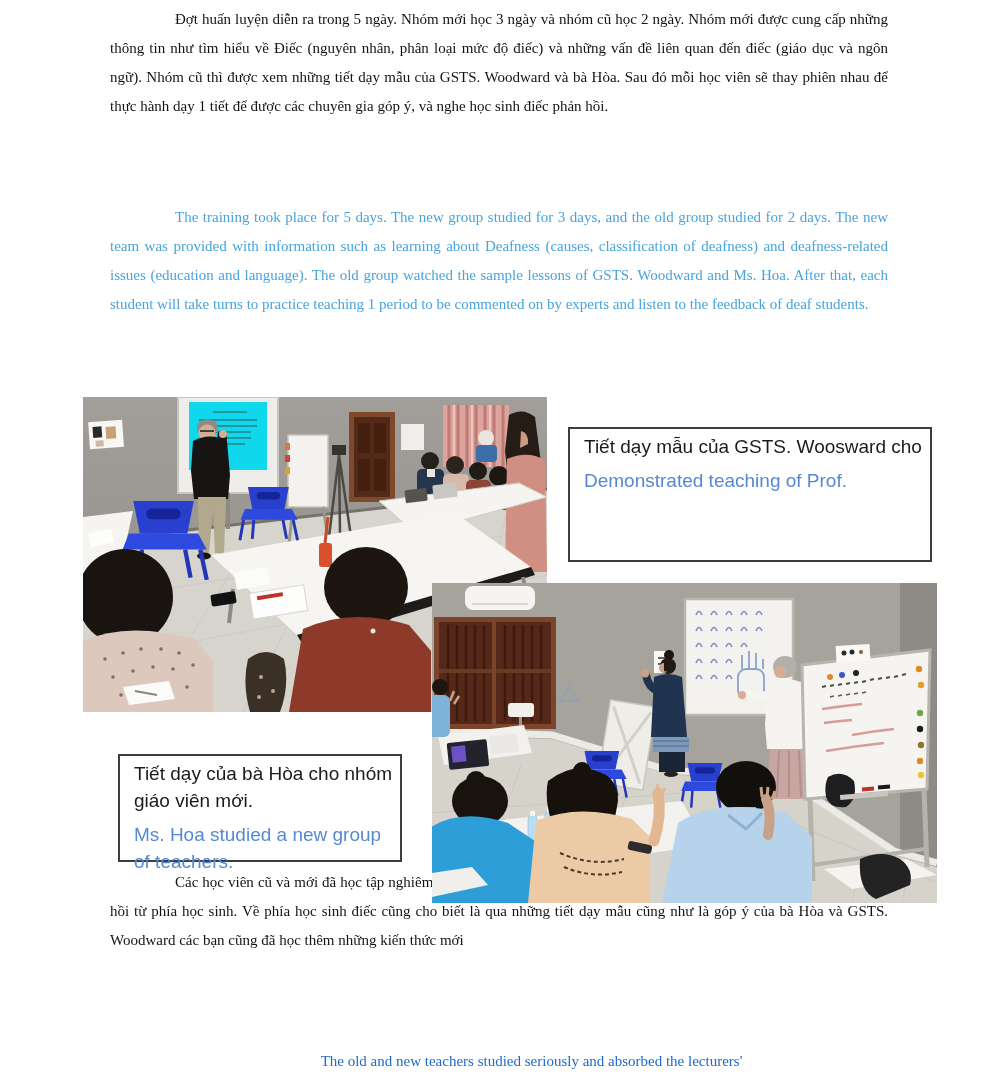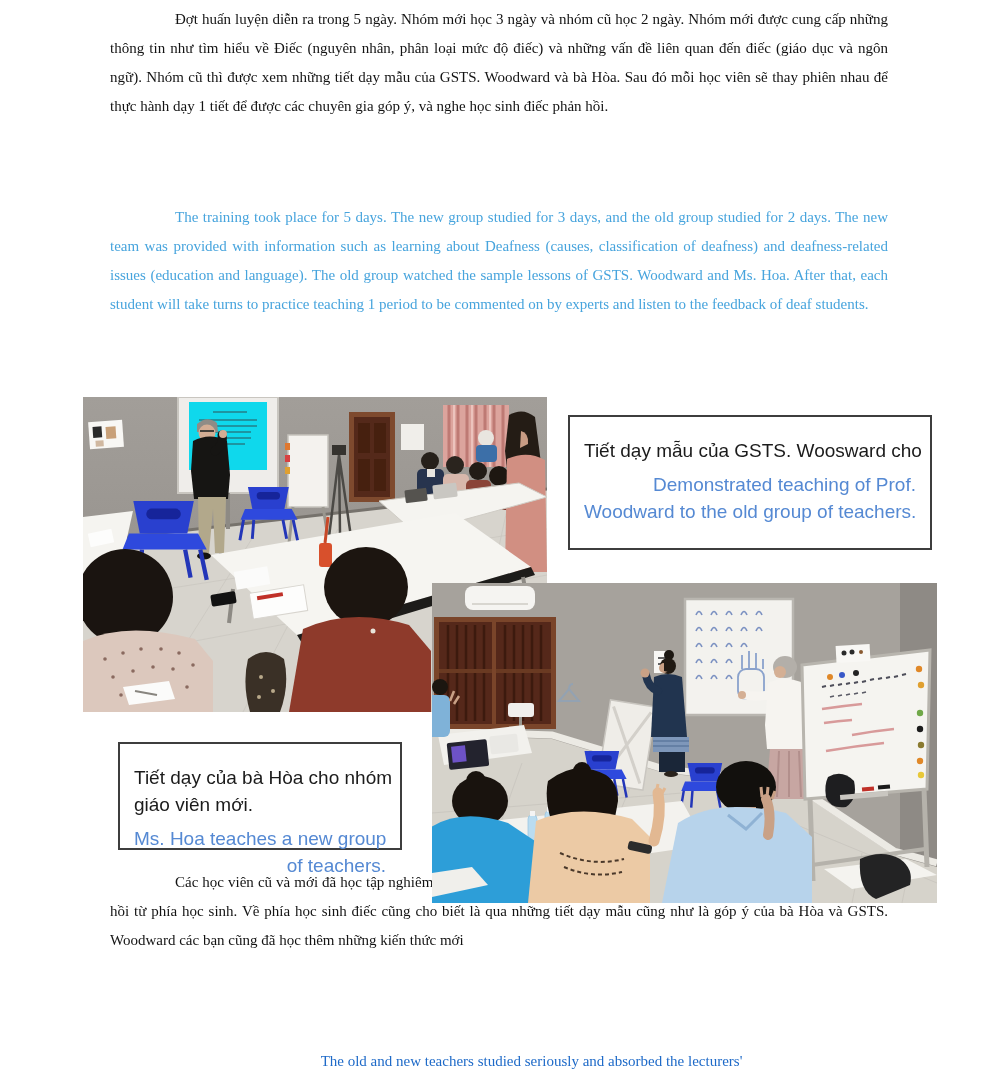--- a/index.html
+++ b/index.html
@@ -9,24 +9,24 @@
         text-align:justify;text-indent:65px;color:var(--body-text,#131313);}
   #p1{top:5px;}
   #p2{top:203px;color:var(--english-paragraph-blue,#47a4dd);}
   #p3{top:868px;}
   #p4{top:1047px;text-align:center;color:var(--english-dark-blue,#1e6ac8);}
   .photo{position:absolute;display:block;}
   #photo1{left:83px;top:397px;width:464px;height:315px;z-index:1;}
   #photo2{left:432px;top:583px;width:505px;height:320px;z-index:2;}
   .caption{position:absolute;z-index:3;background:#ffffff;border:2px solid var(--caption-border,#3d3d3d);
            font-family:"Liberation Sans",sans-serif;font-size:19px;line-height:27px;
-           color:#1b1b1b;padding:20px 14px;box-sizing:border-box;}
+           color:#1b1b1b;padding:4px 14px;box-sizing:border-box;margin-top:12px;}
   #caption1{left:568px;top:415px;width:364px;height:135px;}
   #caption2{left:118px;top:742px;width:284px;height:108px;}
-  .caption .en-block{margin-top:7px;color:var(--english-caption-blue,#5589d3);text-align:right;}
+  .caption .en-block{margin-top:7px;color:var(--english-caption-blue,#5589d3);}
   .cap-line{white-space:nowrap;}
 </style>
 </head>
 <body>
 
 <div class="page">
 
   <p id="p1" class="para">Đợt huấn luyện diễn ra trong 5 ngày. Nhóm mới học 3 ngày và nhóm cũ học 2 ngày. Nhóm mới được cung cấp những thông tin như tìm hiểu về Điếc (nguyên nhân, phân loại mức độ điếc) và những vấn đề liên quan đến điếc (giáo dục và ngôn ngữ). Nhóm cũ thì được xem những tiết dạy mẫu của GSTS. Woodward và bà Hòa. Sau đó mỗi học viên sẽ thay phiên nhau để thực hành dạy 1 tiết để được các chuyên gia góp ý, và nghe học sinh điếc phản hồi.</p>
   <p id="p2" class="para">The training took place for 5 days. The new group studied for 3 days, and the old group studied for 2 days. The new team was provided with information such as learning about Deafness (causes, classification of deafness) and deafness-related issues (education and language). The old group watched the sample lessons of GSTS. Woodward and Ms. Hoa. After that, each student will take turns to practice teaching 1 period to be commented on by experts and listen to the feedback of deaf students.</p>
 
@@ -370,31 +370,30 @@
     <path d="M428,276 q22,-10 40,0 q14,10 10,26 l-34,14 q-18,-8 -16,-40" fill="#232324"></path>
     <polygon points="0,290 40,284 56,302 0,314" fill="#f0efeb"></polygon>
   </svg>
 
   <div id="caption1" class="caption">
     <div class="vi-block">
       <div class="cap-line">Tiết dạy mẫu của GSTS. Woosward cho</div>
     </div>
     <div class="en-block">
       <div class="cap-line">Demonstrated teaching of Prof.</div>
-      <div class="cap-line">Woodward to the old group of teachers.</div>
     </div>
   </div>
 
   <div id="caption2" class="caption">
     <div class="vi-block">
       <div class="cap-line">Tiết dạy của bà Hòa cho nhóm</div>
       <div class="cap-line">giáo viên mới.</div>
     </div>
     <div class="en-block">
-      <div class="cap-line">Ms. Hoa teaches a new group</div>
+      <div class="cap-line">Ms. Hoa studied a new group</div>
       <div class="cap-line">of teachers.</div>
     </div>
   </div>
 
   <p id="p3" class="para">Các học viên cũ và mới đã học tập nghiêm túc và tiếp thu những ý kiến đóng góp của giáo viên cũng như những phản hồi từ phía học sinh. Về phía học sinh điếc cũng cho biết là qua những tiết dạy mẫu cũng như là góp ý của bà Hòa và GSTS. Woodward các bạn cũng đã học thêm những kiến thức mới</p>
   <p id="p4" class="para">The old and new teachers studied seriously and absorbed the lecturers'</p>
 
 </div>
 
 </body></html>

